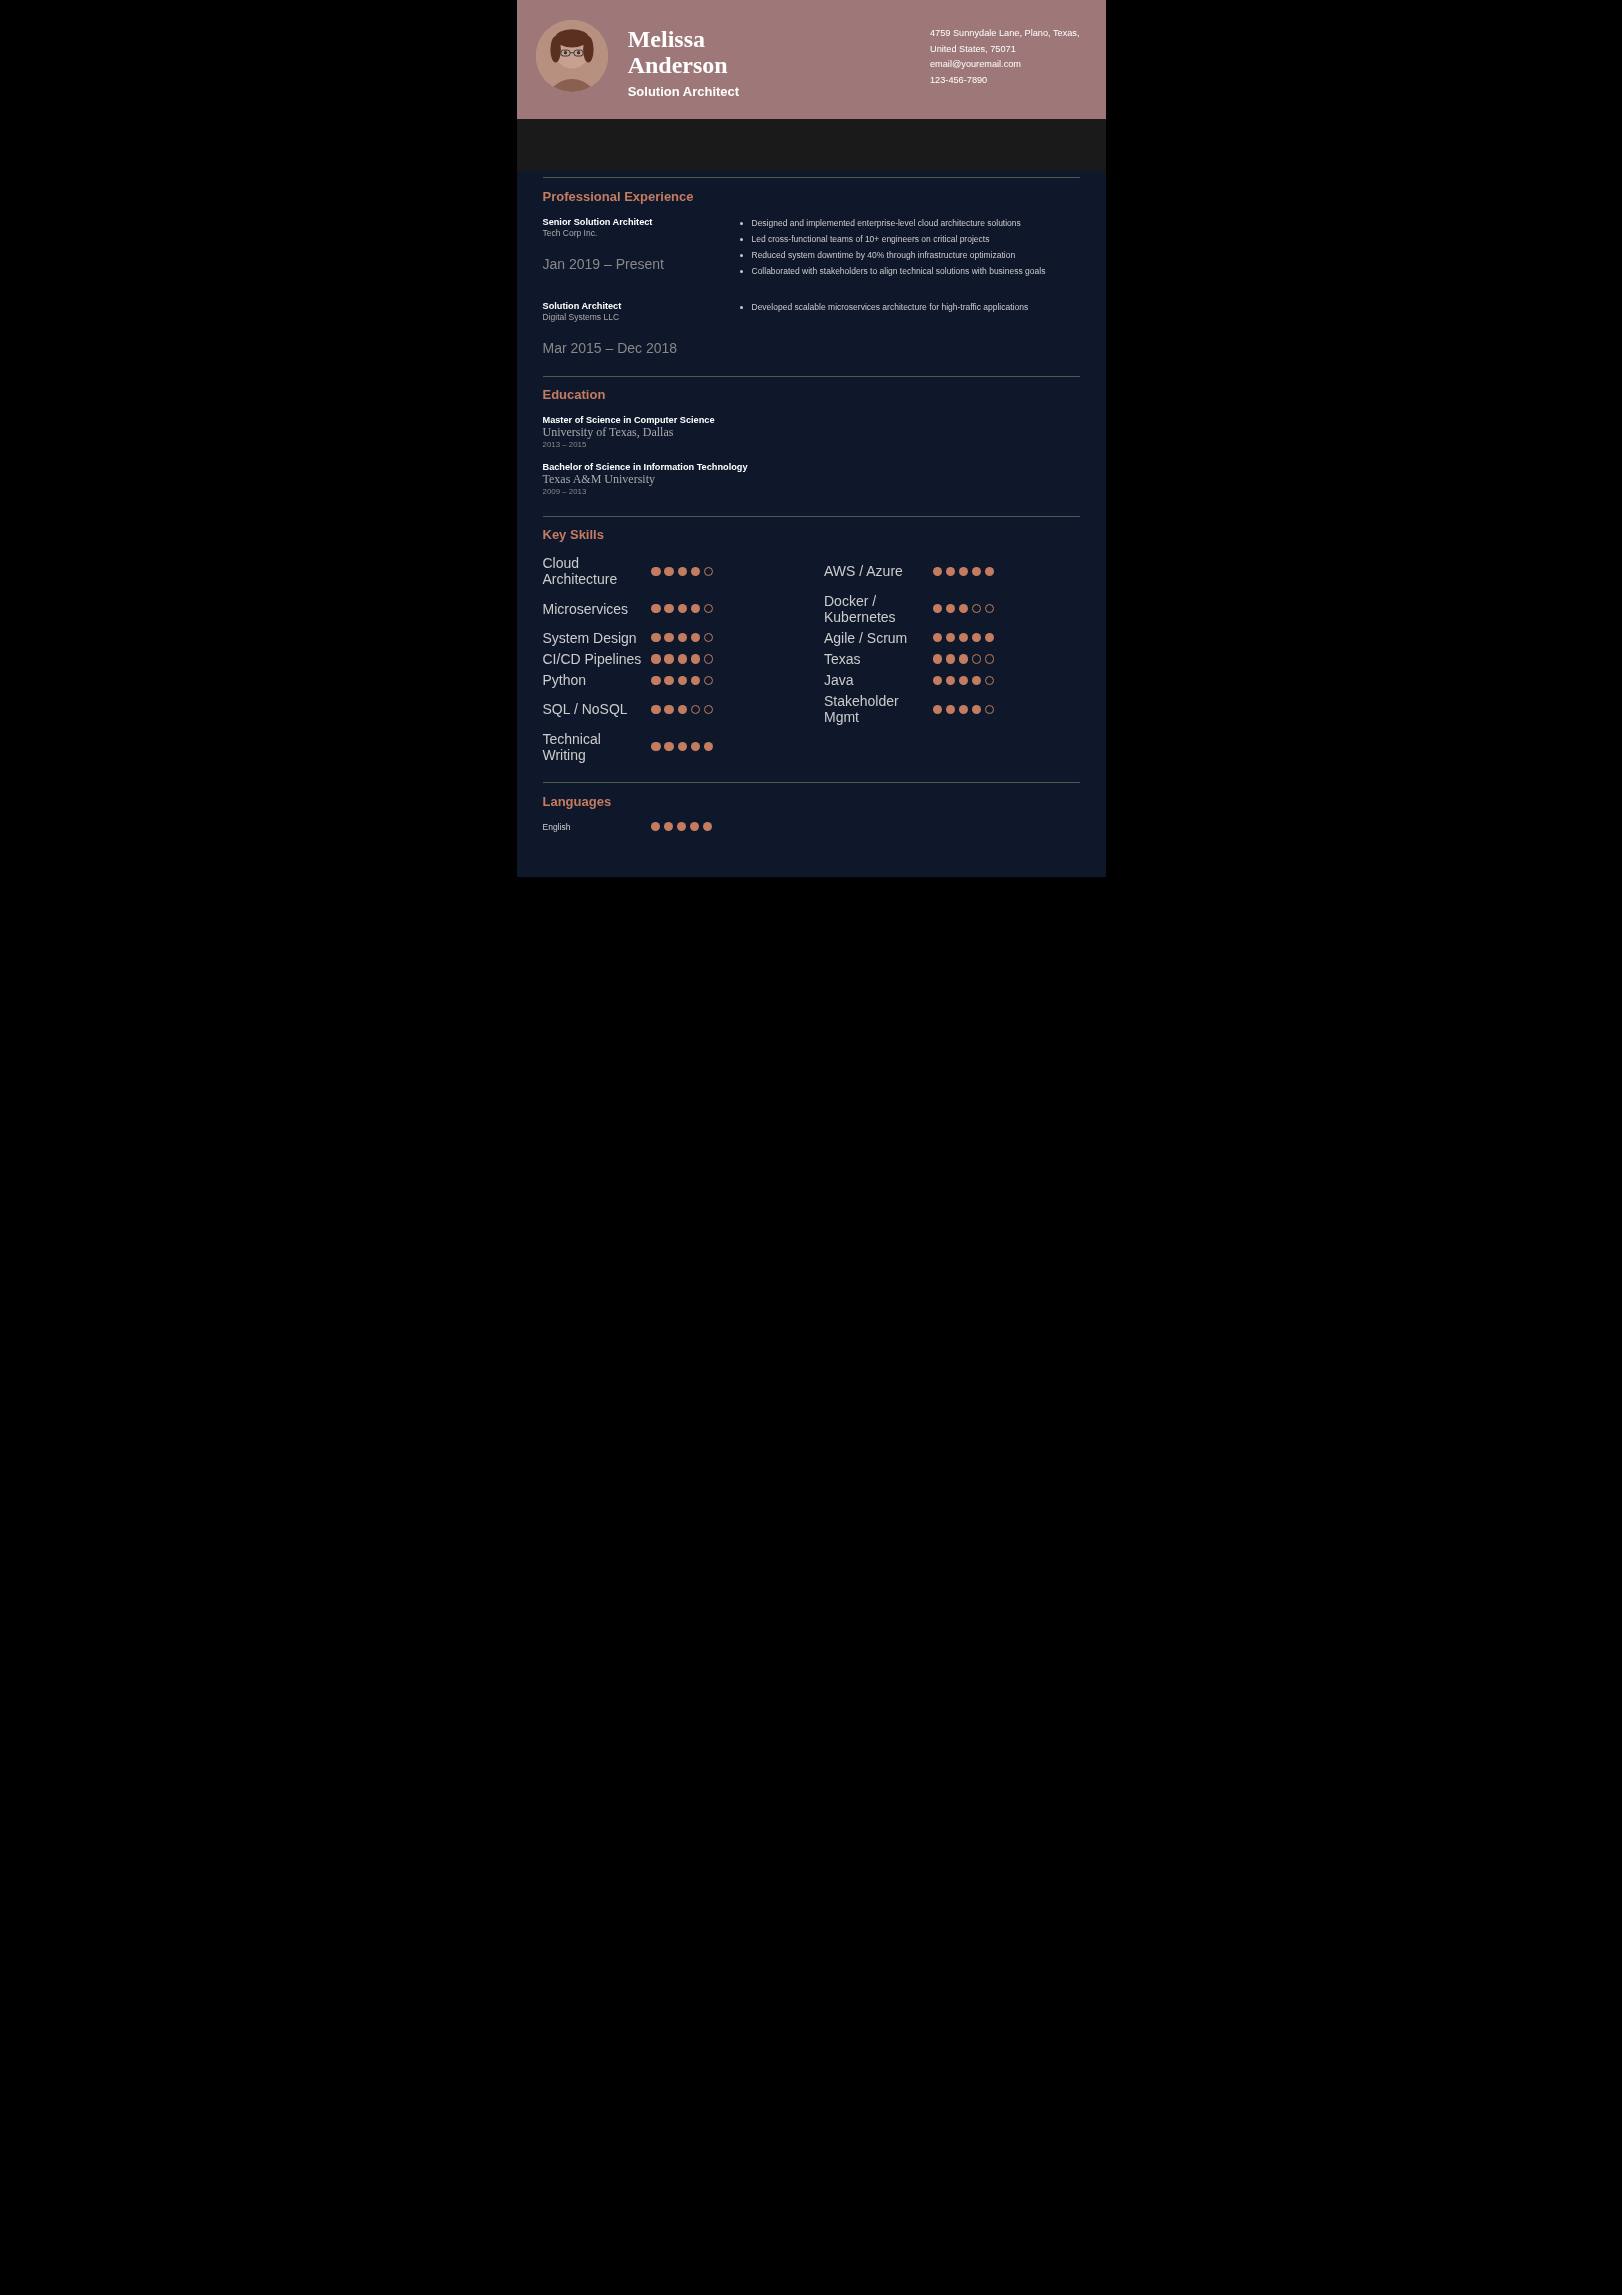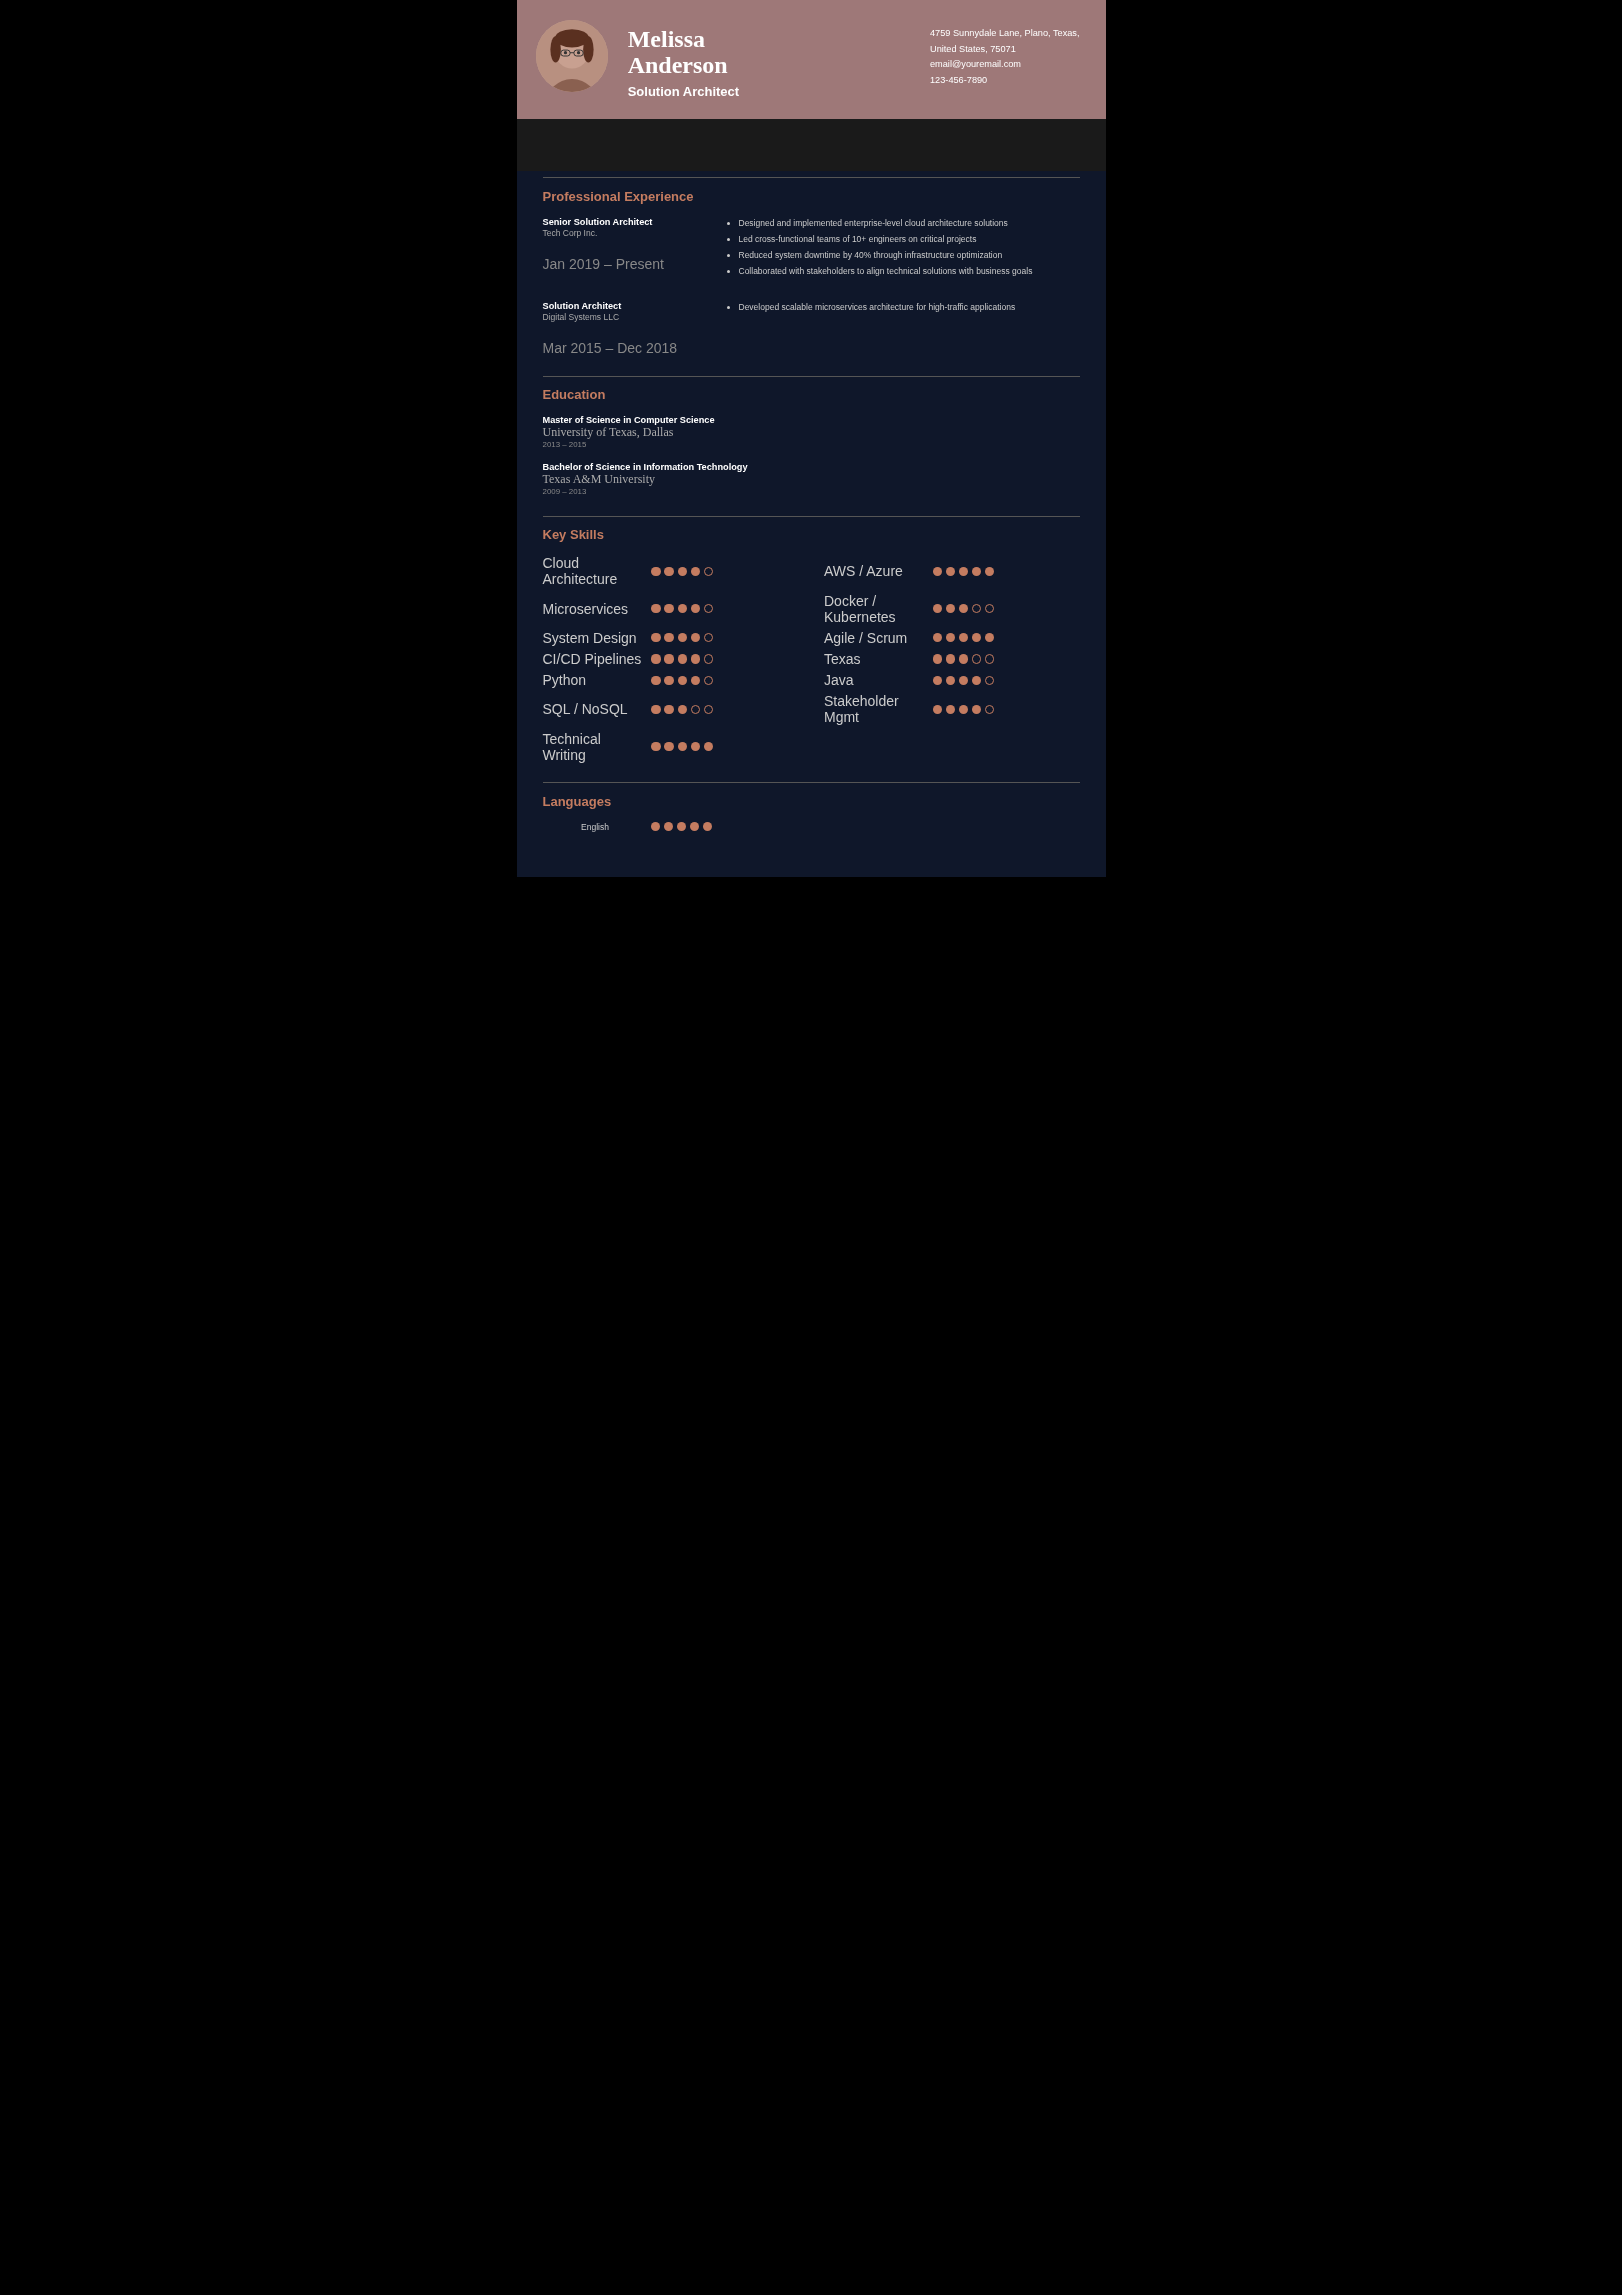--- a/index.html
+++ b/index.html
@@ -93,20 +93,21 @@
       font-size: 13px;
       font-weight: 700;
       color: #c47c60;
       font-family: Arial, sans-serif;
       margin-bottom: 13px;
     }
 
     
     .exp-item {
       display: flex;
+      gap: 13px;
       margin-bottom: 19.6px;
     }
     .exp-left {
       width: 183px;
       flex-shrink: 0;
     }
     .exp-job-title {
       font-size: 9.2px;
       font-weight: 700;
       color: #fff;
@@ -193,21 +194,20 @@
       background: transparent;
       border: 1.3px solid #c47c60;
     }
 
     
     .lang-row {
       display: flex;
       align-items: center;
       gap: 3px;
       margin-bottom: 5.2px;
-      text-align: center;
     }
     .lang-name {
       width: 105px;
       font-size: 8.5px;
       color: #ccc;
       font-family: Arial, sans-serif;
     }
   </style>
 </head>
 <body>

